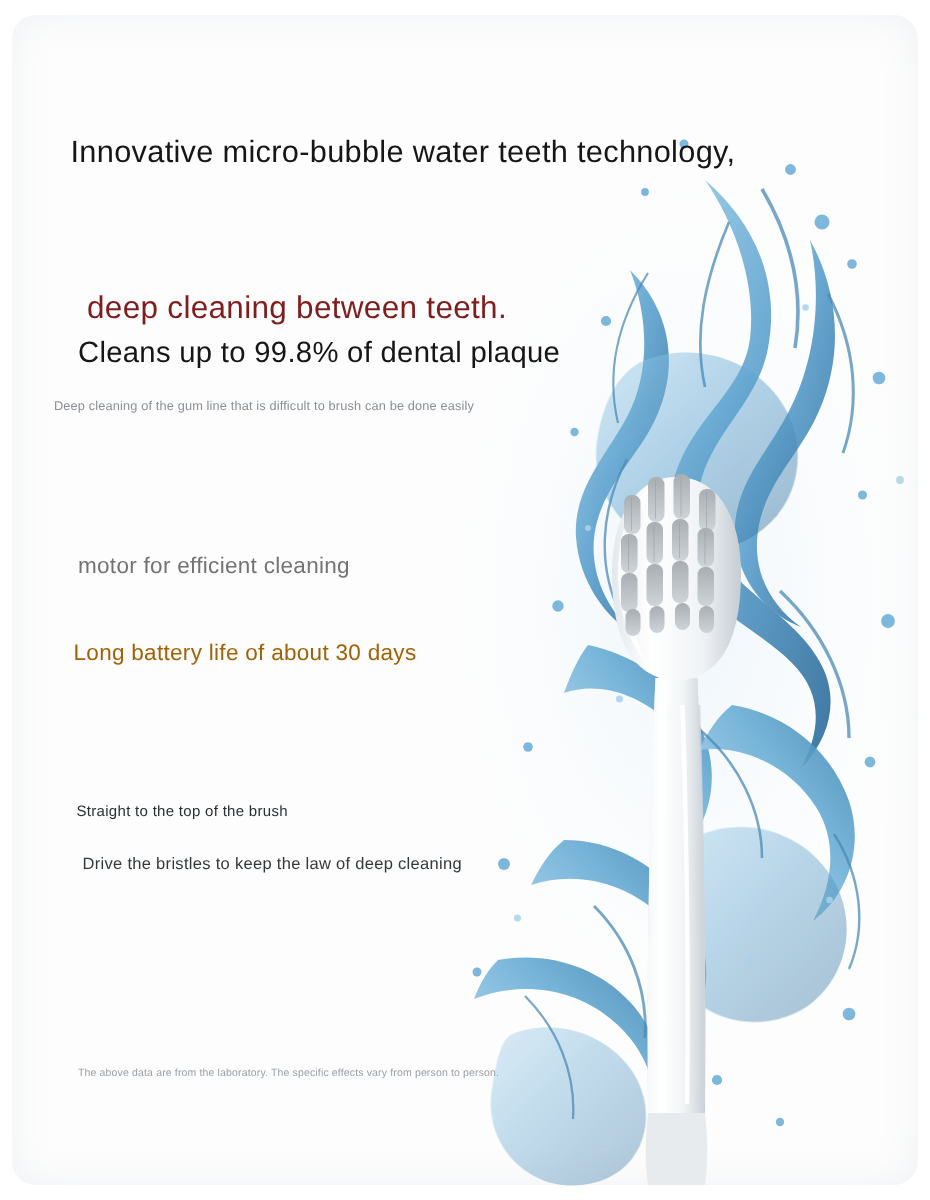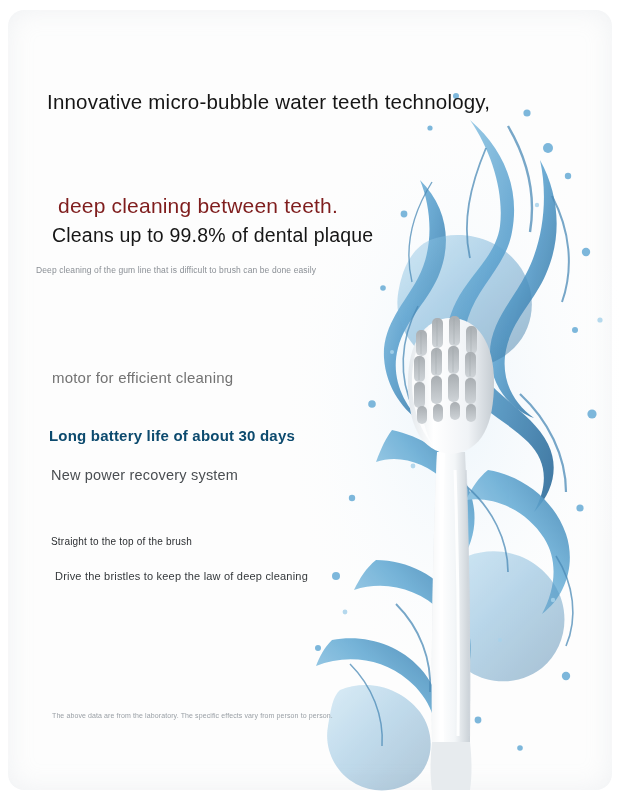--- a/index.html
+++ b/index.html
@@ -60,21 +60,21 @@
   .headline-3 { left: 52px;  top: 224px; font-size: 19.5px; font-weight: 400; color: #161616; }
 
   .sub-1 {
     left: 36px; top: 265px;
     font-size: 8.5px; color: #8a8f95; font-weight: 400; letter-spacing: 0.1px;
   }
 
   .big-gray  { left: 52px; top: 325px; font-size: 20.5px; color: #9a9ea3; font-weight: 400; }
   .mid-1     { left: 52px; top: 369px; font-size: 15px;   color: #737373; font-weight: 400; }
 
-  .mid-2     { left: 49px; top: 427px; font-size: 15px;   color: #0c4a6e; font-weight: 700; }
+  .mid-2     { left: 49px; top: 427px; font-size: 15px;   color: #a16207; font-weight: 400; }
   .mid-3     { left: 51px; top: 467px; font-size: 14.5px; color: #4a4e52; font-weight: 400; }
 
   .small-1   { left: 51px; top: 536px; font-size: 10px;   color: #2c2f32; font-weight: 400; text-align: center; }
   .small-2   { left: 55px; top: 570px; font-size: 11px; color: #34383b; font-weight: 400; }
 
   .footnote  { left: 52px; top: 712px; font-size: 7px;    color: #9aa0a6; font-weight: 400; letter-spacing: 0.1px; }
 </style>
 </head>
 <body>
 
@@ -253,21 +253,20 @@
 
   <div class="text-layer">
     <div class="line headline-1">Innovative micro-bubble water teeth technology,</div>
     <div class="line headline-2">deep cleaning between teeth.</div>
     <div class="line headline-3">Cleans up to 99.8% of dental plaque</div>
     <div class="line sub-1">Deep cleaning of the gum line that is difficult to brush can be done easily</div>
 
     <div class="line mid-1">motor for efficient cleaning</div>
 
     <div class="line mid-2">Long battery life of about 30 days</div>
-    <div class="line mid-3">New power recovery system</div>
 
     <div class="line small-1">Straight to the top of the brush</div>
     <div class="line small-2">Drive the bristles to keep the law of deep cleaning</div>
 
     <div class="line footnote">The above data are from the laboratory. The specific effects vary from person to person.</div>
   </div>
 
 </div>
 
 </body></html>

